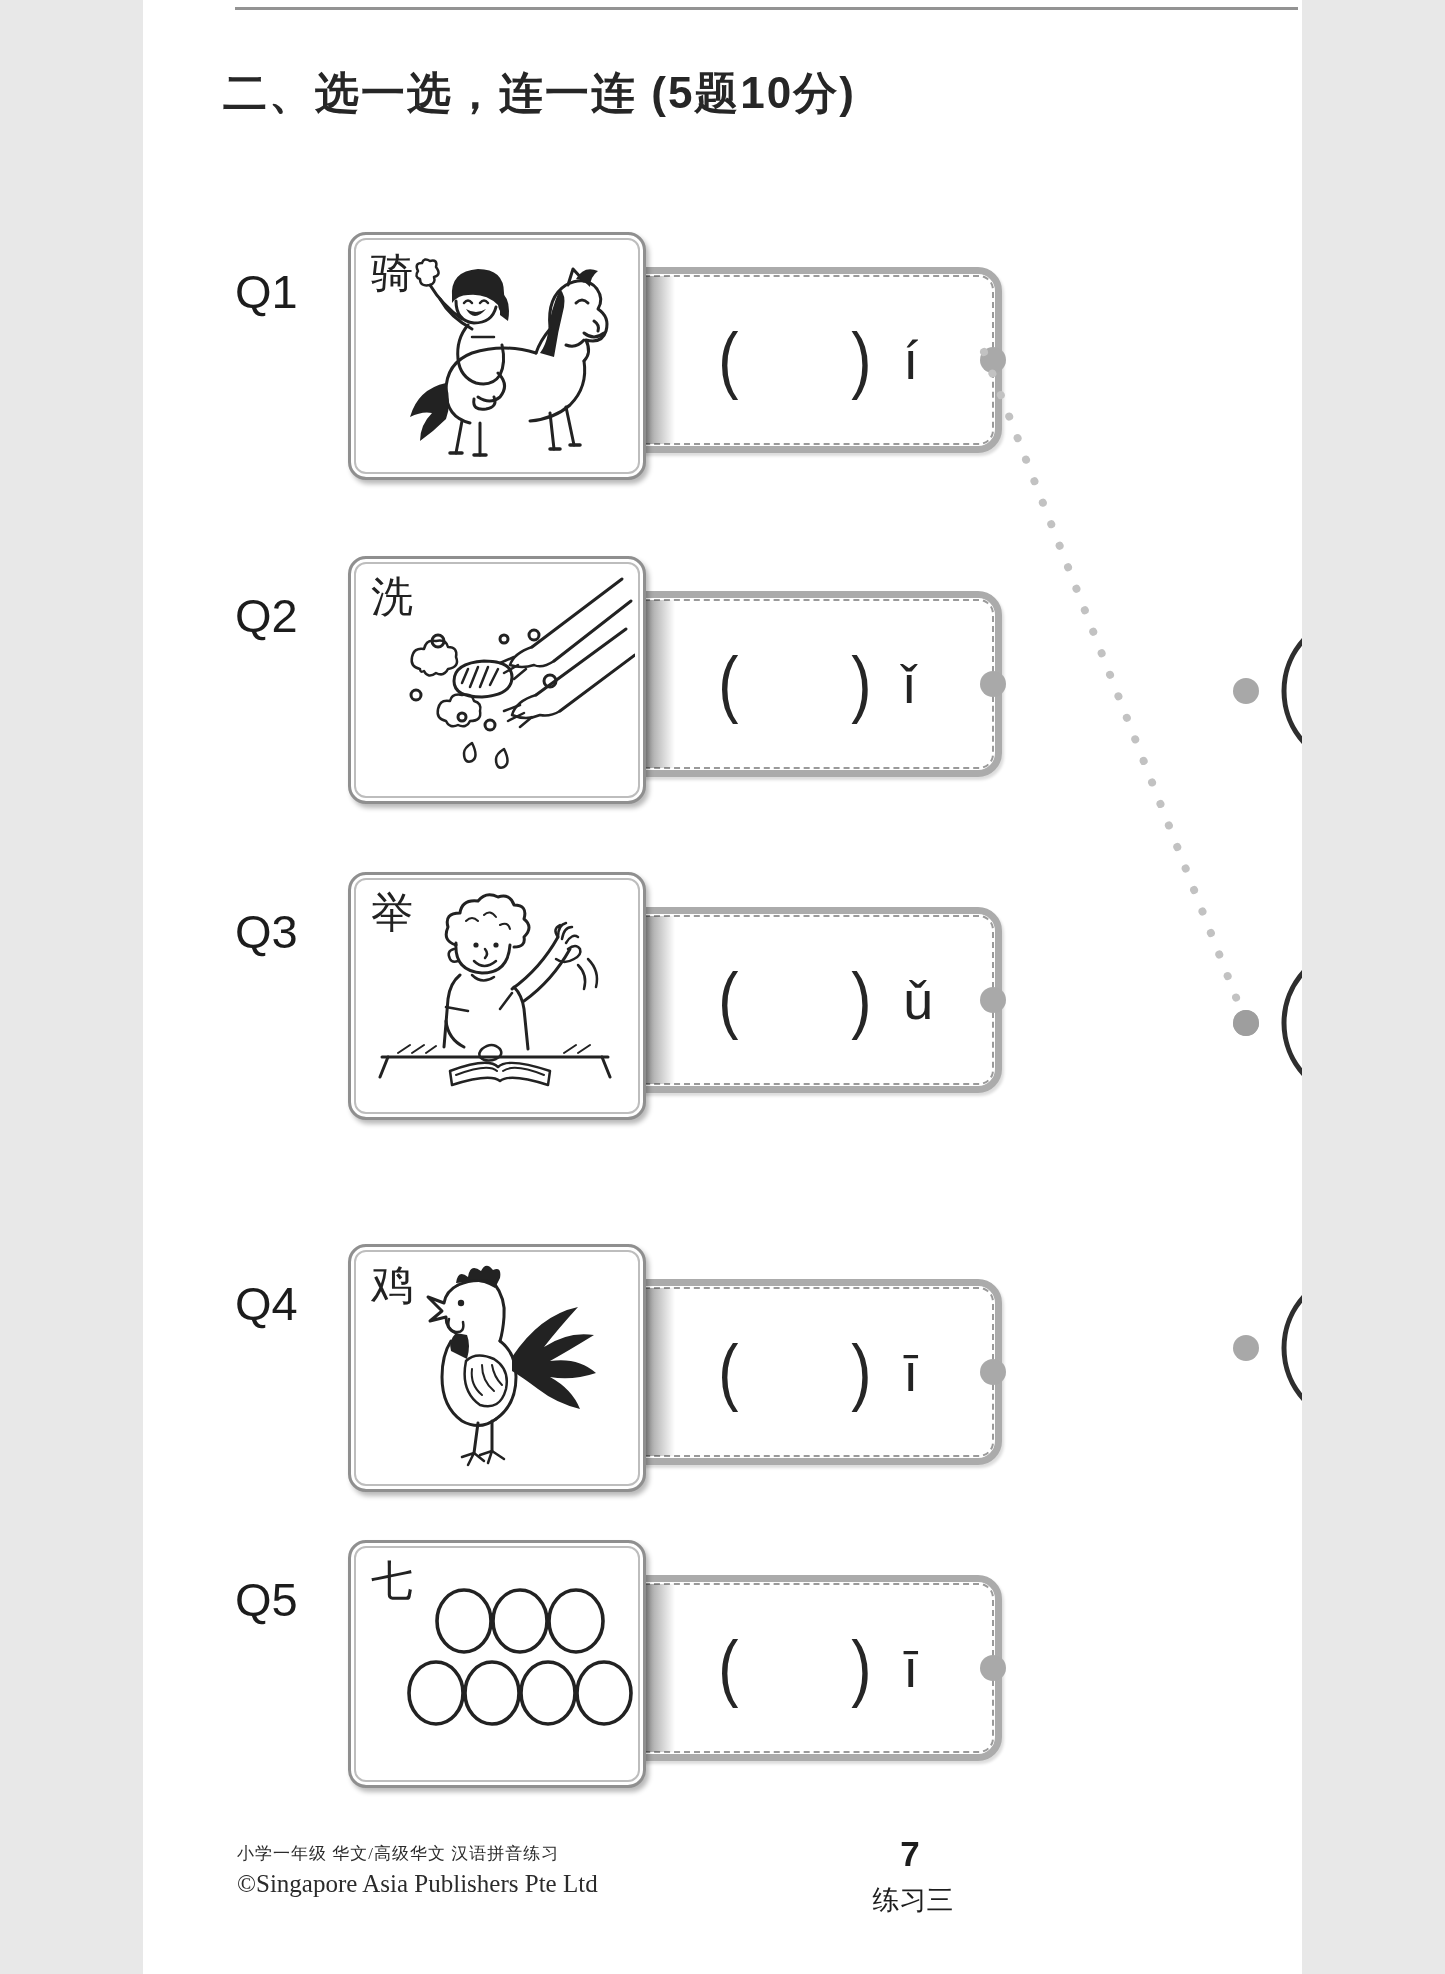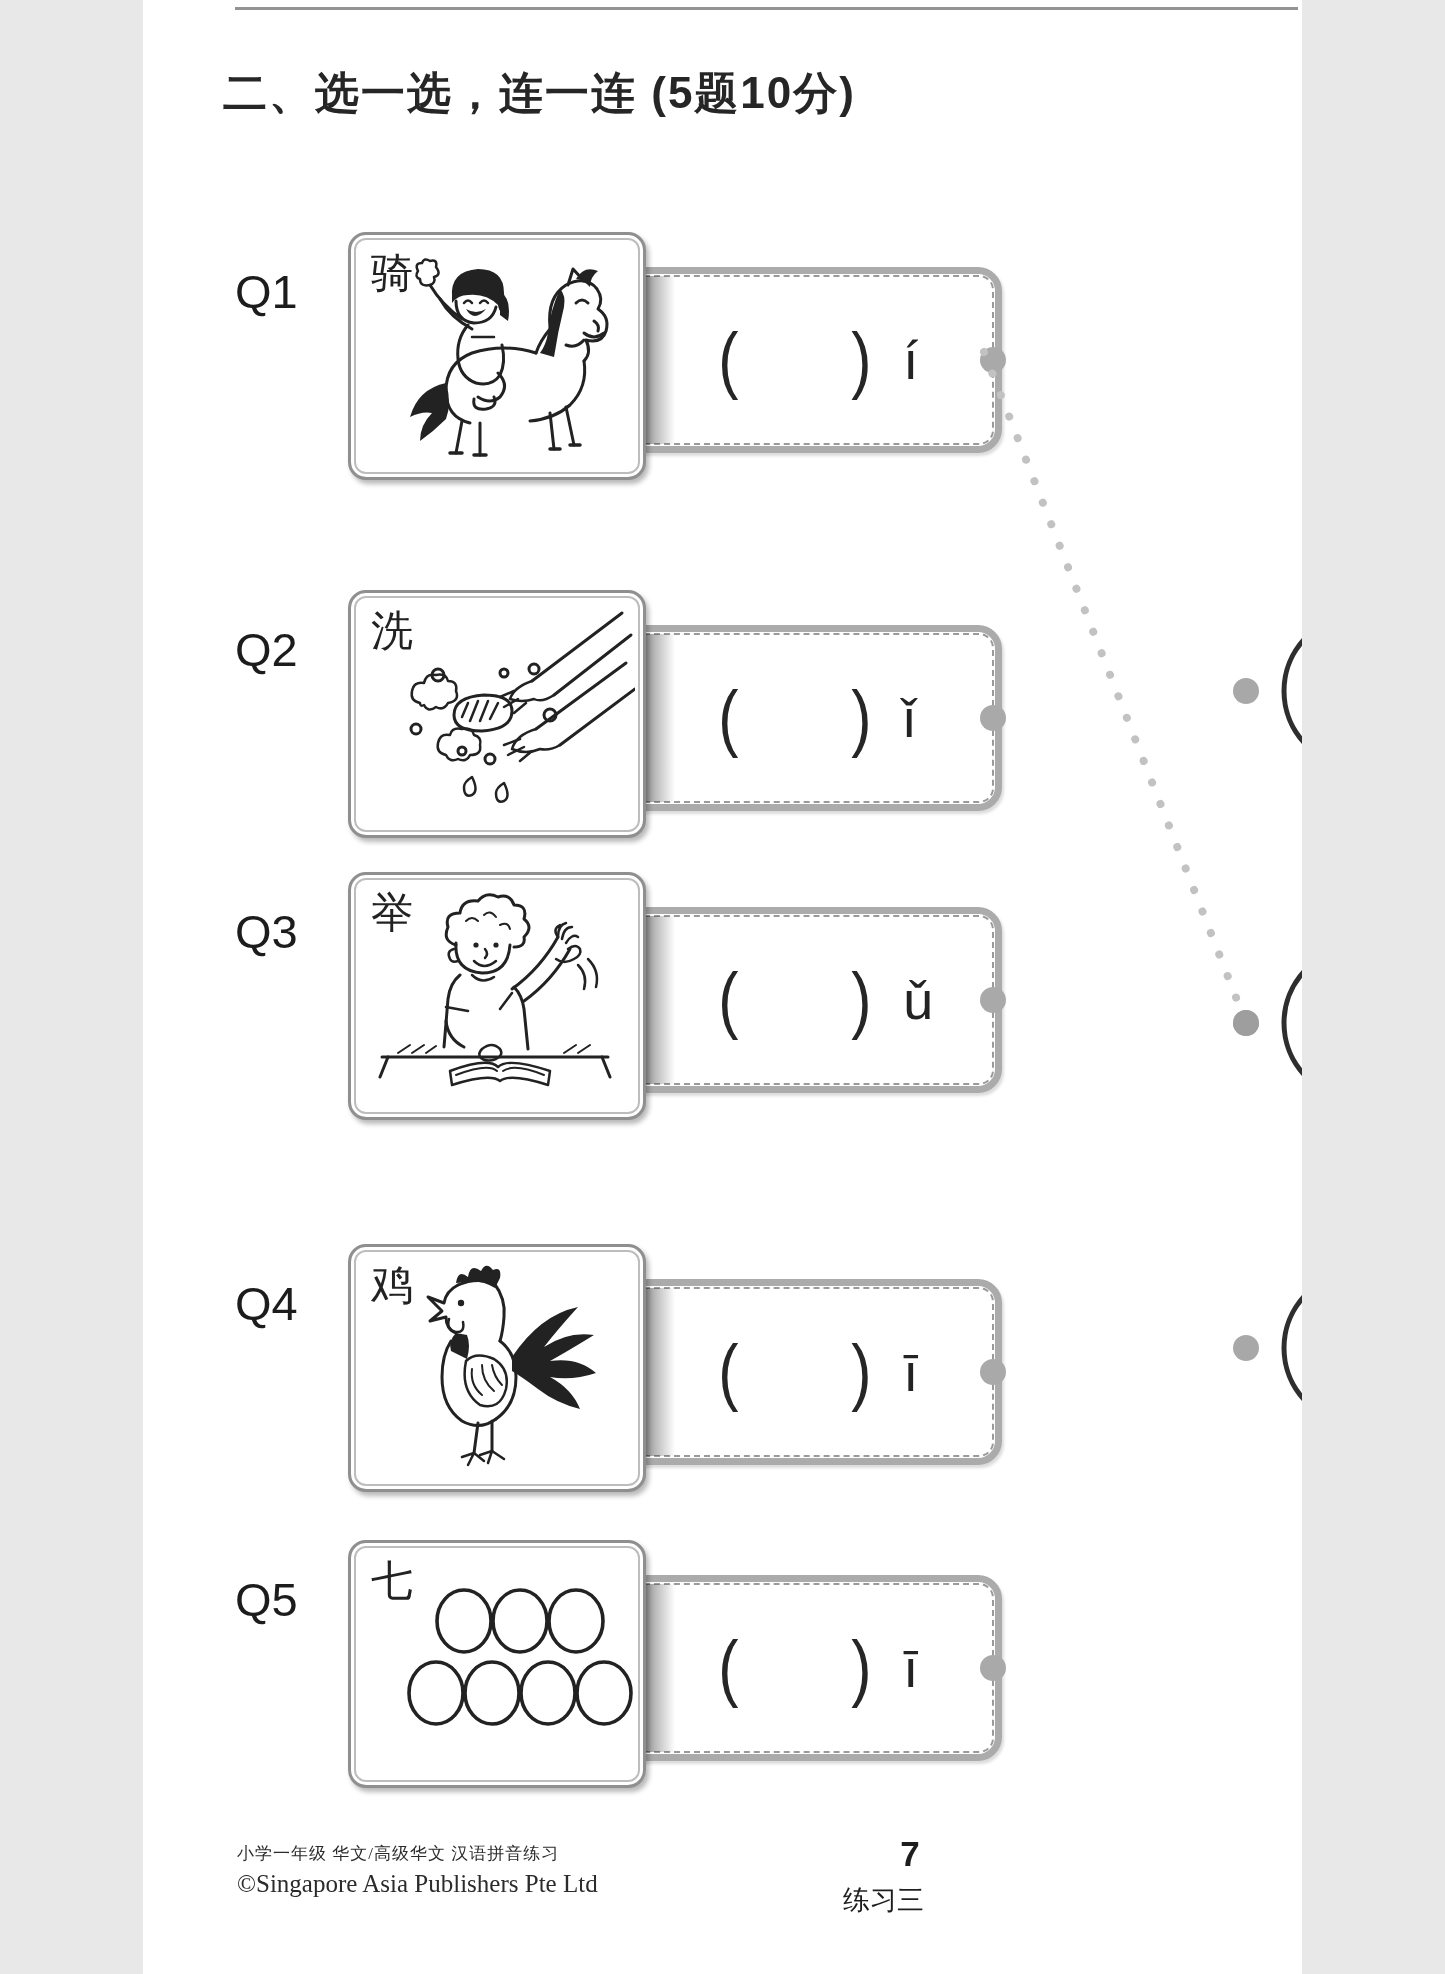--- a/index.html
+++ b/index.html
@@ -34,21 +34,21 @@
         font-size:92px;font-weight:600;color:#2b2b2b;line-height:1;}
   .bdot{position:absolute;left:1090px;width:26px;height:26px;border-radius:50%;background:#a8a8a8;}
 
   .overlay{position:absolute;left:0;top:0;width:1445px;height:1974px;pointer-events:none;z-index:4;}
 
   .footer-left{position:absolute;left:94px;top:1842px;font-family:"Liberation Serif",serif;color:#2b2b2b;}
   .footer-series{font-size:17px;letter-spacing:1px;}
   .footer-copy{font-size:25px;margin-top:5px;}
   .page-num{position:absolute;left:712px;top:1834px;width:112px;text-align:center;
         font-size:35px;font-weight:700;color:#1d1d1d;letter-spacing:2px;}
-  .exercise{position:absolute;left:700px;top:1882px;width:140px;
+  .exercise{position:absolute;left:700px;top:1882px;width:140px;text-align:center;
         font-size:27px;color:#1d1d1d;font-family:"Liberation Serif",serif;}
 </style>
 </head>
 <body>
 
 <div class="sheet">
   <div class="scan-line"></div>
 
   <div class="title">二、选一选，连一连 (5题10分)</div>
 
@@ -92,21 +92,21 @@
       <div class="fold"></div>
       <div class="abox-inner">
         <span class="paren">(</span>
         <span class="paren close">)</span>
         <span class="pinyin">í</span>
       </div>
       <span class="edge-dot"></span>
     </div>
   </div>
 
-  <div class="q" style="top:590px">
+  <div class="q" style="top:556px">
     <div class="qlabel">Q2</div>
     <div class="card">
       <span class="hanzi">洗</span>
       <svg viewBox="0 0 281 226">
         <g stroke="#222" stroke-width="3" fill="none" stroke-linecap="round" stroke-linejoin="round">
           <path d="M268,14 L178,82"></path>
           <path d="M277,36 L200,96"></path>
           <path d="M178,82 Q160,88 156,100 Q168,104 180,100 M200,96 Q188,104 180,100" stroke-width="2.5"></path>
           <path d="M160,92 L146,98 M164,100 L150,108 M172,104 L160,114" stroke-width="2.5"></path>
           <path d="M272,64 L182,130"></path>

